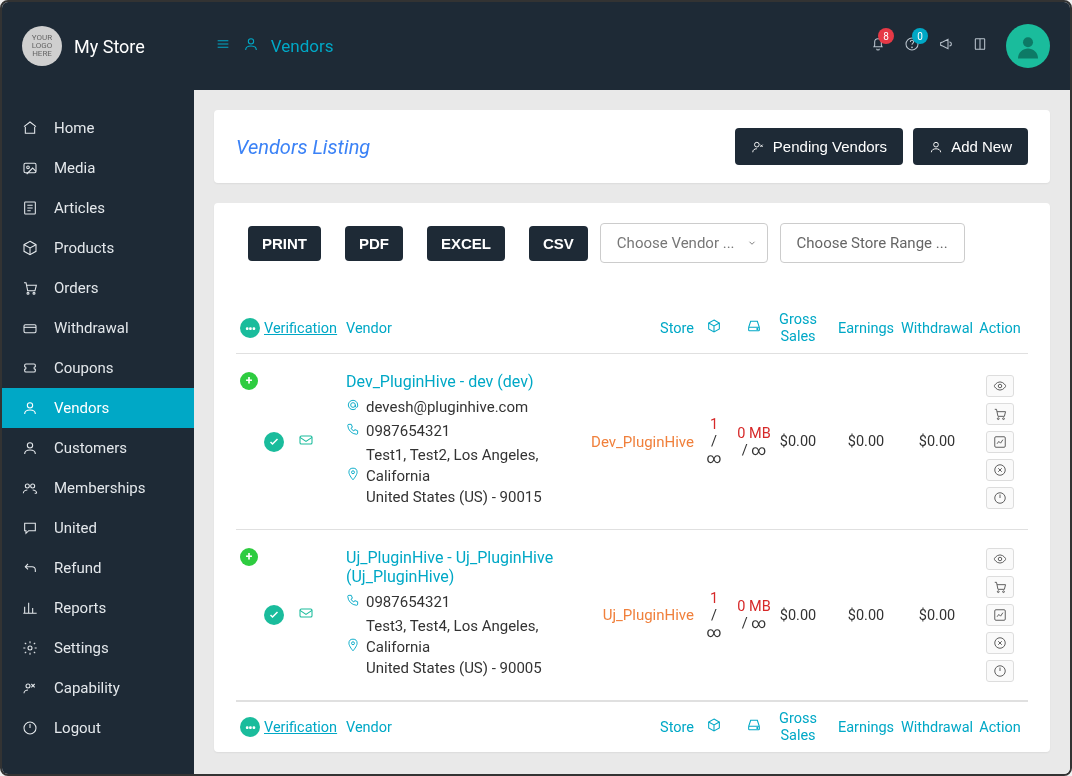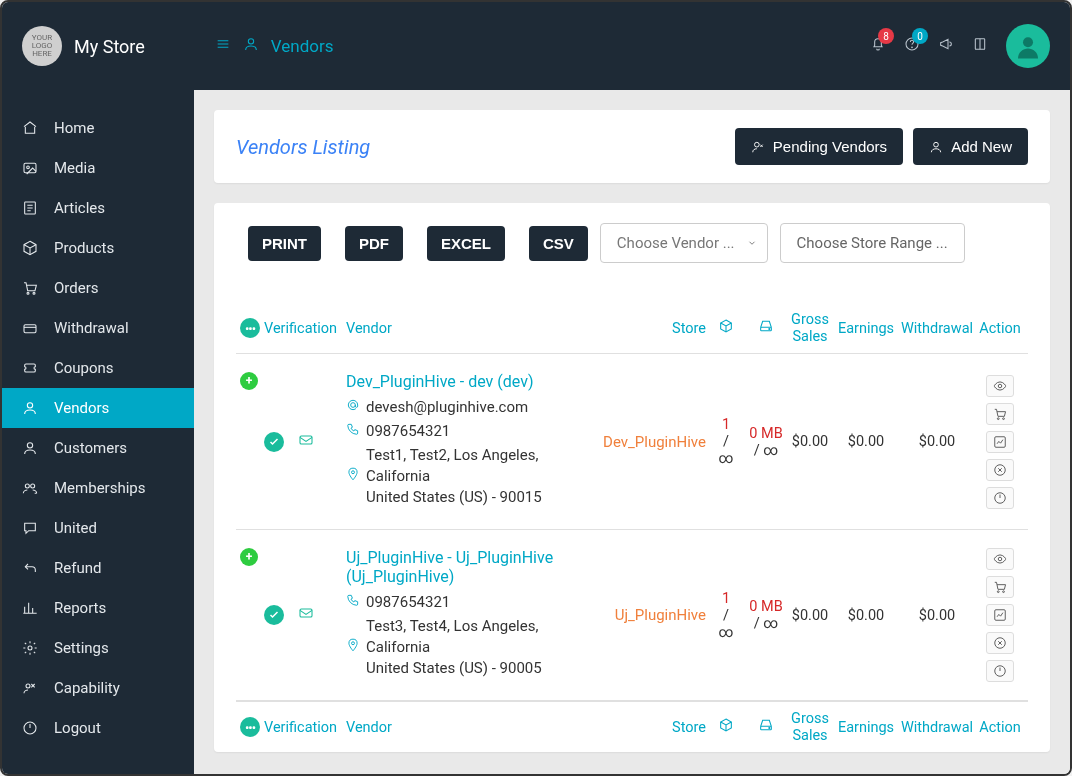--- a/index.html
+++ b/index.html
@@ -33,27 +33,27 @@
 .export-row { display: flex; align-items: center; gap: 12px; flex-wrap: wrap; margin-bottom: 40px; }
 .btn-export { background: #1e2a36; color: #fff; border: none; padding: 9px 14px; border-radius: 4px; font-weight: bold; font-size: 15px; cursor: pointer; margin-left: 12px; }
 .select-vendor { border: 1px solid #ccc; border-radius: 4px; padding: 10px 32px 10px 16px; color: #777; font-size: 15px; background: #fff; position: relative; cursor: pointer; }
 .select-date { border: 1px solid #ccc; border-radius: 4px; padding: 10px 16px; color: #666; font-size: 15px; background: #fff; cursor: pointer; }
 
 .vtable { width: 100%; font-size: 14.5px; }
 .vhead, .vfoot { display: flex; align-items: center; padding: 8px 4px; color: #00a8c6; border-bottom: 1px solid #e0e0e0; }
 .vfoot { border-bottom: none; border-top: 1px solid #e0e0e0; }
 .vrow { display: flex; align-items: center; padding: 18px 4px; border-bottom: 1px solid #e0e0e0; }
 .col-plus { width: 24px; }
-.col-verif { width: 82px; text-align: left; }
+.col-verif { width: 82px; text-align: left; text-decoration: underline; }
 .col-vendor { flex: 1; min-width: 0; }
 .col-store { width: 110px; text-align: right; }
 .col-cube { width: 40px; text-align: center; }
 .col-space { width: 40px; text-align: center; }
 .col-gross { width: 48px; text-align: center; }
-.col-earn { width: 64px; text-align: center; }
+.col-earn { width: 64px; text-align: center; margin-left: 12px; }
 .col-with { width: 78px; text-align: center; }
 .col-action { width: 48px; text-align: center; }
 
 .dots-circle { width: 20px; height: 20px; border-radius: 50%; background: #1abc9c; color: #fff; display: inline-flex; align-items: center; justify-content: center; font-size: 13px; letter-spacing: -1px; }
 .plus-circle { width: 18px; height: 18px; border-radius: 50%; background: #2ecc40; color: #fff; display: inline-flex; align-items: center; justify-content: center; font-size: 12px; font-weight: bold; }
 .check-circle { width: 20px; height: 20px; border-radius: 50%; background: #1abc9c; color: #fff; display: inline-flex; align-items: center; justify-content: center; }
 .envelope { color: #1abc9c; }
 
 .vendor-name { color: #00a8c6; font-size: 16px; margin-bottom: 6px; }
 .vendor-line { display: flex; align-items: center; gap: 6px; color: #333; margin: 3px 0; font-size: 15px; line-height: 1.4; }

